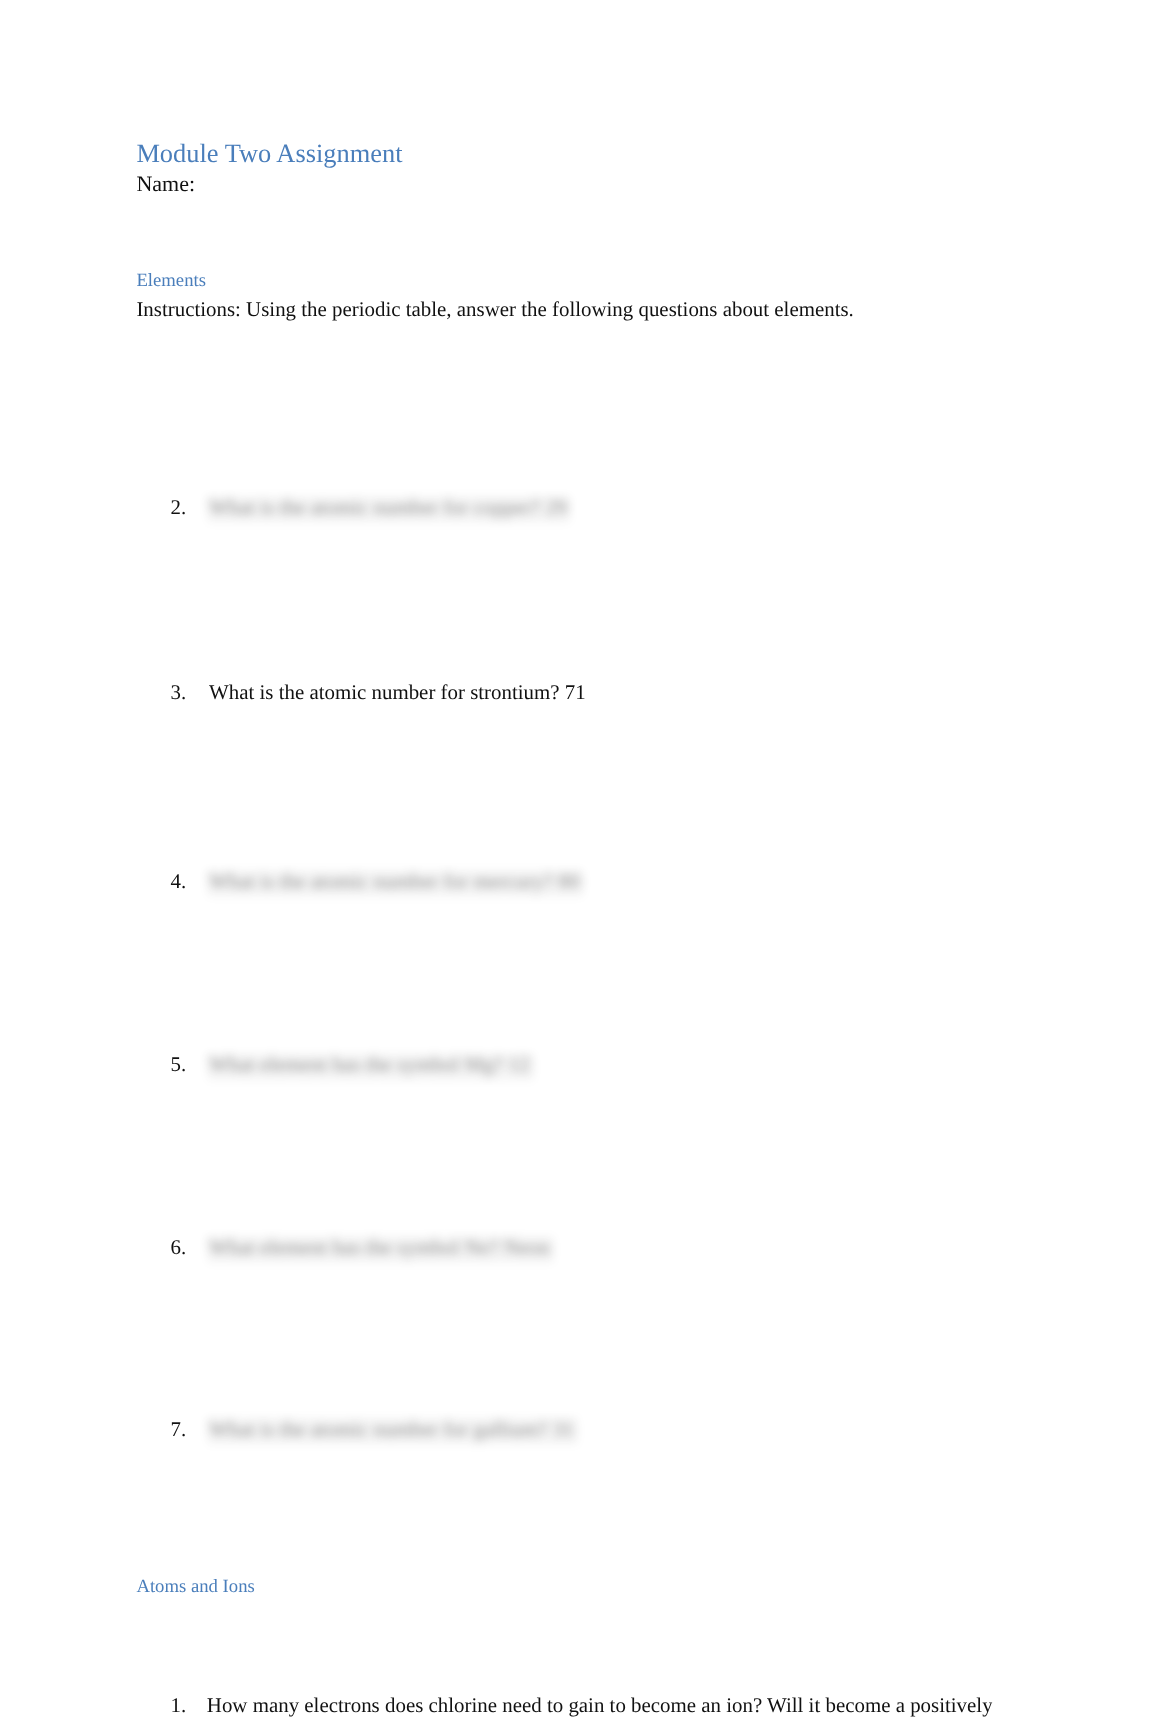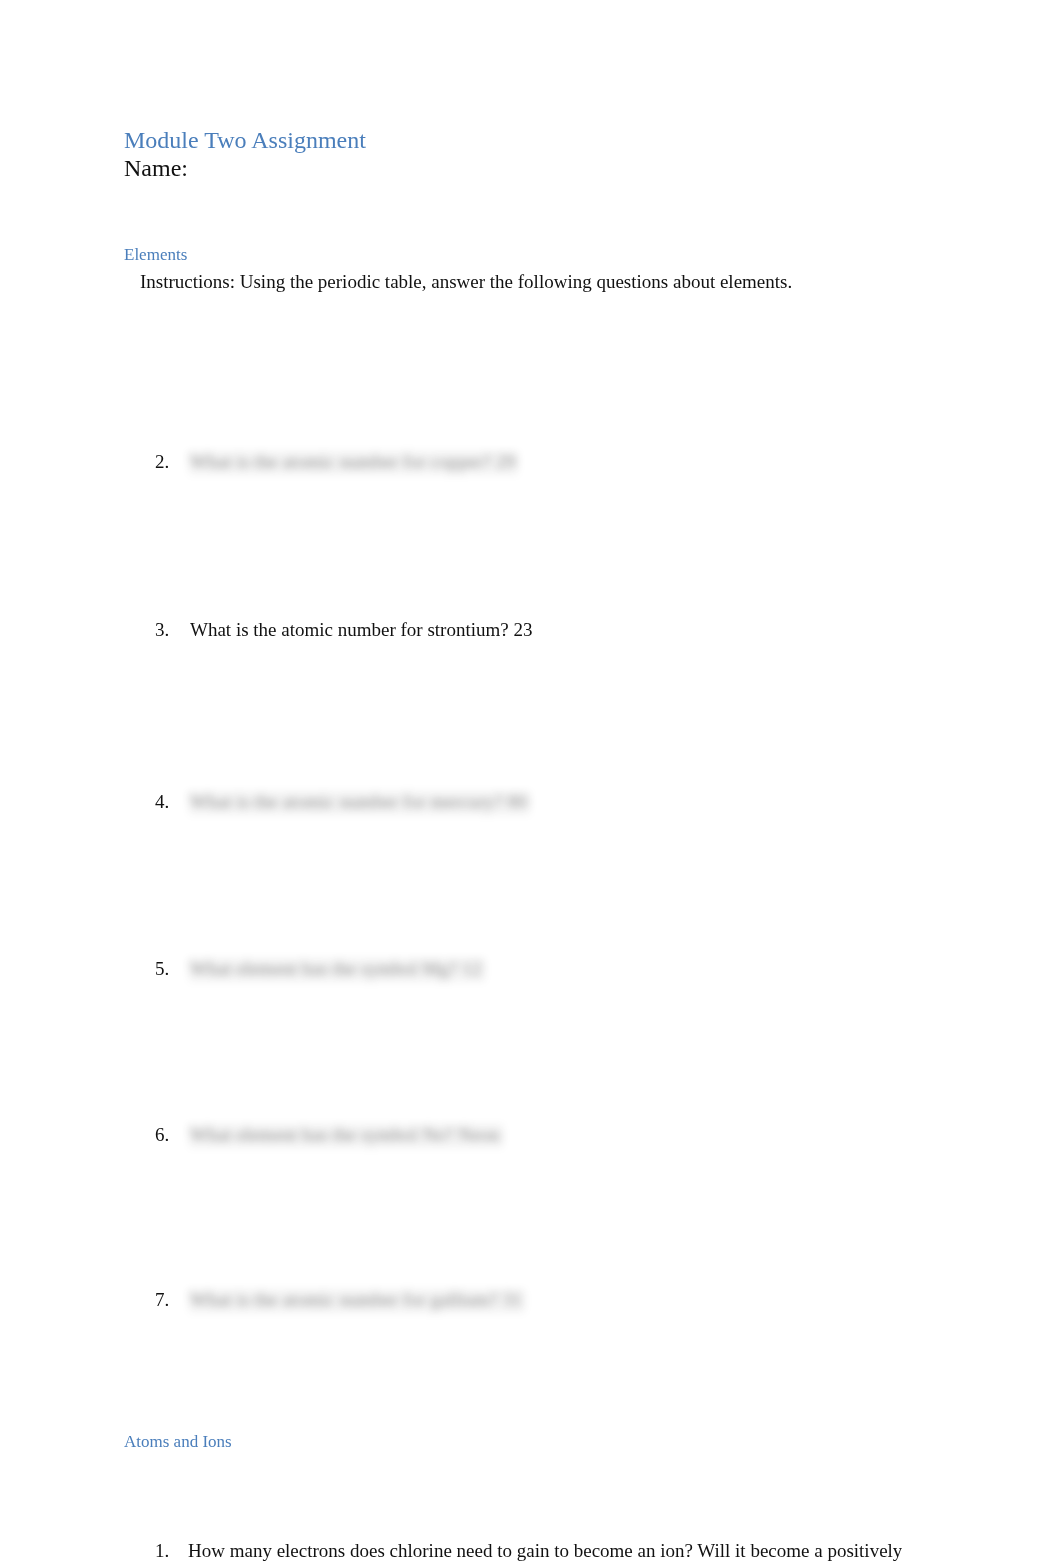--- a/index.html
+++ b/index.html
@@ -33,21 +33,21 @@
     font-size: 24px;
     line-height: 28px;
     font-weight: 400;
     color: #4a7ebb;
     white-space: nowrap;
   }
   .name-line {
     position: absolute;
     left: 124px;
     top: 156px;
-    font-size: 24px;
+    font-size: 20px;
     line-height: 24px;
     color: #111111;
     white-space: nowrap;
   }
 
   .section-heading {
     position: absolute;
     left: 124px;
     font-size: 17px;
     line-height: 28px;
@@ -58,21 +58,20 @@
   .section-heading.elements { top: 241px; }
   .section-heading.atoms    { top: 1428px; }
 
   .section-instructions {
     position: absolute;
     left: 124px;
     font-size: 19px;
     line-height: 24px;
     color: #111111;
     white-space: nowrap;
-    margin-left: 16px;
   }
   .section-instructions.elements { top: 270px; }
   .section-instructions.atoms    { top: 1505px; }
 
   
   .qitem {
     position: absolute;
     left: 155px;
     height: 30px;
     display: flex;
@@ -157,21 +156,21 @@
 
   <div class="section-instructions elements">Instructions: Using the periodic table, answer the following questions about elements.</div>
 
   <div class="qitem" style="top:448px;">
     <span class="qnum">2.</span>
     <span class="qtext redacted">What is the atomic number for copper? 29</span>
   </div>
 
   <div class="qitem" style="top:616px;">
     <span class="qnum">3.</span>
-    <span class="qtext clear">What is the atomic number for strontium? 23</span>
+    <span class="qtext clear">What is the atomic number for strontium? 71</span>
   </div>
 
   <div class="qitem" style="top:788px;">
     <span class="qnum">4.</span>
     <span class="qtext redacted">What is the atomic number for mercury? 80</span>
   </div>
 
   <div class="qitem" style="top:955px;">
     <span class="qnum">5.</span>
     <span class="qtext redacted">What element has the symbol Mg? 12</span>

